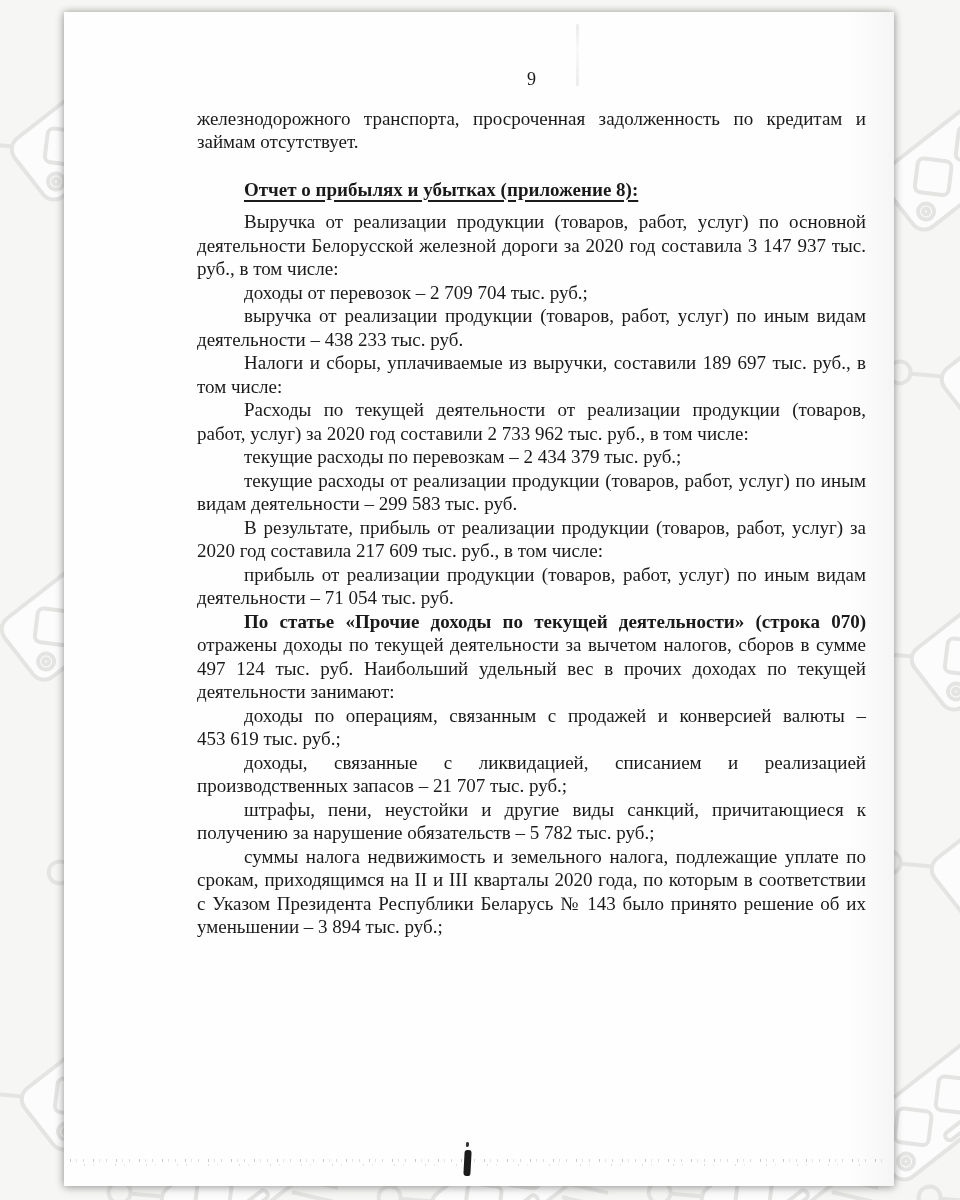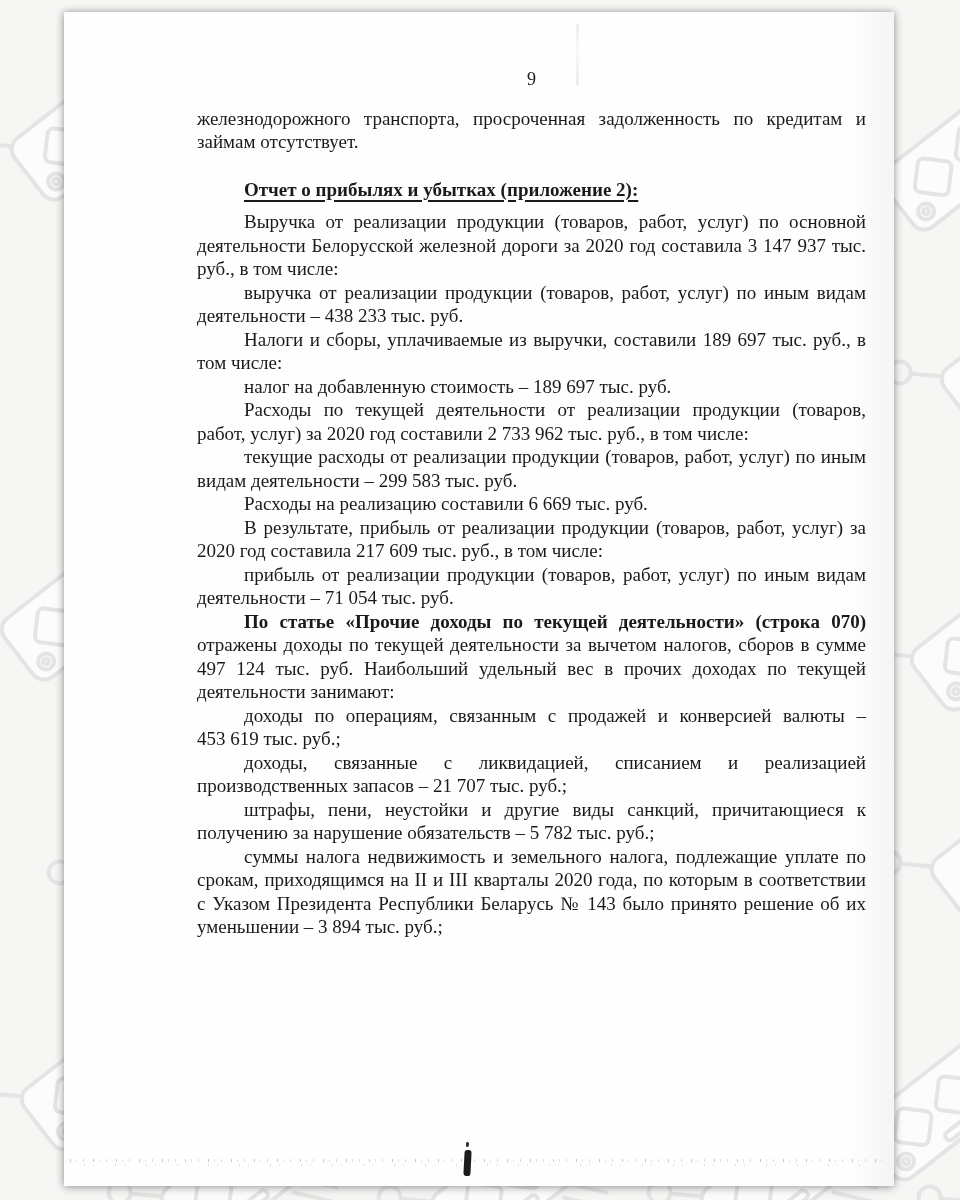--- a/index.html
+++ b/index.html
@@ -162,30 +162,30 @@
 
   <div class="page">
     <div class="scan-smudge"></div>
 
     <div class="content">
       <div class="page-number">9</div>
 
       <p class="para cont">железнодорожного транспорта, просроченная задолженность по кредитам и займам отсутствует.</p>
 
       <div class="heading">
-        <span class="hd">Отчет о прибылях и убытках (приложение 2):</span>
+        <span class="hd">Отчет о прибылях и убытках (приложение 8):</span>
       </div>
 
       <p class="para">Выручка от реализации продукции (товаров, работ, услуг) по основной деятельности Белорусской железной дороги за 2020&nbsp;год составила 3&nbsp;147&nbsp;937 тыс. руб., в том числе:</p>
+      <p class="para">доходы от перевозок – 2&nbsp;709&nbsp;704 тыс. руб.;</p>
       <p class="para">выручка от реализации продукции (товаров, работ, услуг) по иным видам деятельности – 438&nbsp;233 тыс. руб.</p>
       <p class="para">Налоги и сборы, уплачиваемые из выручки, составили 189&nbsp;697 тыс. руб., в том числе:</p>
-      <p class="para">налог на добавленную стоимость – 189&nbsp;697 тыс. руб.</p>
       <p class="para">Расходы по текущей деятельности от реализации продукции (товаров, работ, услуг) за 2020&nbsp;год составили 2&nbsp;733 962 тыс. руб., в том числе:</p>
+      <p class="para">текущие расходы по перевозкам – 2&nbsp;434&nbsp;379 тыс. руб.;</p>
       <p class="para">текущие расходы от реализации продукции (товаров, работ, услуг) по иным видам деятельности – 299&nbsp;583 тыс. руб.</p>
-      <p class="para">Расходы на реализацию составили 6&nbsp;669 тыс. руб.</p>
       <p class="para">В результате, прибыль от реализации продукции (товаров, работ, услуг) за 2020 год составила 217&nbsp;609 тыс. руб., в том числе:</p>
       <p class="para">прибыль от реализации продукции (товаров, работ, услуг) по иным видам деятельности – 71&nbsp;054 тыс. руб.</p>
 
       <p class="para"><b>По статье «Прочие доходы по текущей деятельности» (строка 070)</b><span> отражены доходы по текущей деятельности за вычетом налогов, сборов в сумме 497&nbsp;124 тыс.&nbsp;руб. Наибольший удельный вес в прочих доходах по текущей деятельности занимают:</span></p>
 
       <p class="para">доходы по операциям, связанным с продажей и конверсией валюты – 453&nbsp;619 тыс. руб.;</p>
       <p class="para">доходы, связанные с ликвидацией, списанием и реализацией производственных запасов – 21&nbsp;707 тыс. руб.;</p>
       <p class="para">штрафы, пени, неустойки и другие виды санкций, причитающиеся к получению за нарушение обязательств – 5&nbsp;782 тыс. руб.;</p>
       <p class="para">суммы налога недвижимость и земельного налога, подлежащие уплате по срокам, приходящимся на II и III кварталы 2020 года, по которым в соответствии с Указом Президента Республики Беларусь №&nbsp;143 было принято решение об их уменьшении – 3&nbsp;894 тыс. руб.;</p>
     </div>

